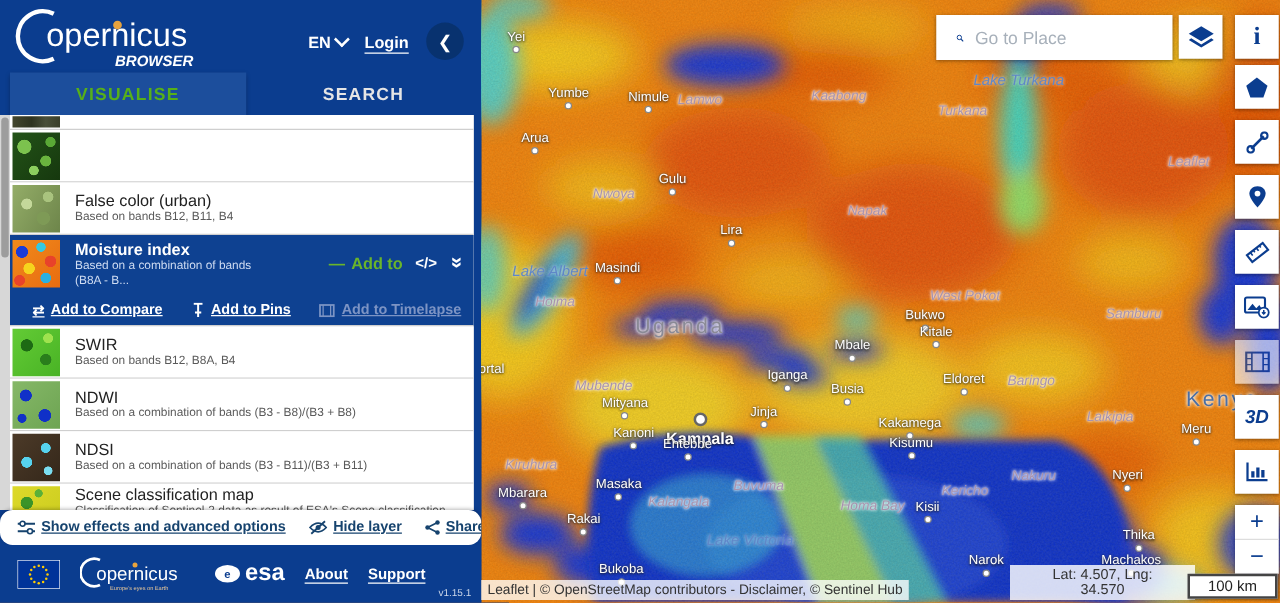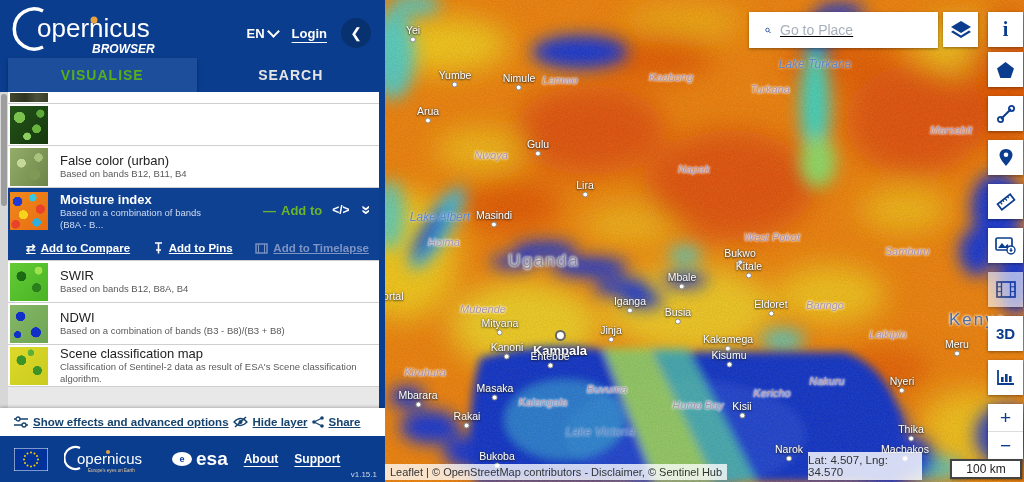--- a/index.html
+++ b/index.html
@@ -47,21 +47,21 @@
   
   .t-part{background:linear-gradient(90deg,#43472e,#2e3320 40%,#4a503a 70%,#3a3f2a);}
   .t-ndvi{background:radial-gradient(circle at 25% 30%,#7cc24e 0 14%,transparent 15%),radial-gradient(circle at 70% 60%,#6ab43e 0 12%,transparent 13%),radial-gradient(circle at 45% 80%,#8ccf5e 0 10%,transparent 11%),radial-gradient(circle at 80% 20%,#5aa836 0 9%,transparent 10%),linear-gradient(135deg,#235318,#16380e);}
   .t-urban{background:radial-gradient(circle at 30% 40%,#c4d89a 0 12%,transparent 13%),radial-gradient(circle at 65% 70%,#7e9a56 0 14%,transparent 15%),radial-gradient(circle at 75% 25%,#a9c37e 0 10%,transparent 11%),linear-gradient(120deg,#94ad68,#6d854a);}
   .t-moist{background:radial-gradient(circle at 20% 25%,#1a3bd8 0 11%,transparent 12%),radial-gradient(circle at 60% 15%,#35c8e0 0 9%,transparent 10%),radial-gradient(circle at 80% 45%,#e8432a 0 12%,transparent 13%),radial-gradient(circle at 35% 60%,#f6d41d 0 13%,transparent 14%),radial-gradient(circle at 70% 80%,#2bb0e0 0 10%,transparent 11%),radial-gradient(circle at 15% 85%,#e8432a 0 9%,transparent 10%),linear-gradient(135deg,#f08a1c,#e86c10);}
   .t-swir{background:radial-gradient(circle at 30% 35%,#1d6a14 0 13%,transparent 14%),radial-gradient(circle at 70% 65%,#2a7e1c 0 12%,transparent 13%),radial-gradient(circle at 75% 20%,#9fe24e 0 9%,transparent 10%),linear-gradient(135deg,#63cb35,#49b325);}
   .t-ndwi{background:radial-gradient(circle at 28% 30%,#1030c8 0 12%,transparent 13%),radial-gradient(circle at 68% 72%,#1030c8 0 13%,transparent 14%),radial-gradient(circle at 20% 78%,#1030c8 0 8%,transparent 9%),linear-gradient(135deg,#86b868,#6da452);}
   .t-ndsi{background:radial-gradient(circle at 30% 60%,#56d2ee 0 12%,transparent 13%),radial-gradient(circle at 70% 30%,#56d2ee 0 10%,transparent 11%),radial-gradient(circle at 75% 78%,#7adef2 0 8%,transparent 9%),linear-gradient(135deg,#4c3a28,#34271a);}
   .t-scene{background:radial-gradient(circle at 30% 35%,#3a9428 0 13%,transparent 14%),radial-gradient(circle at 72% 62%,#3a9428 0 12%,transparent 13%),radial-gradient(circle at 55% 15%,#5ab038 0 8%,transparent 9%),linear-gradient(135deg,#ddd92a,#c9cb1e);}
 
-  .options-bar{position:absolute;left:0;top:408px;width:385px;height:28px;background:#fff;box-shadow:0 -1px 3px rgba(0,0,0,.25);display:flex;align-items:center;gap:4px;padding:0 14px;box-sizing:border-box;font-size:11.5px;color:#16436e;}
+  .options-bar{position:absolute;left:0;top:408px;width:385px;height:28px;background:#fff;box-shadow:0 -1px 3px rgba(0,0,0,.25);display:flex;align-items:center;gap:18px;padding:0 14px;box-sizing:border-box;font-size:11.5px;color:#16436e;border-radius:10px;}
   .options-bar .opt{display:flex;align-items:center;gap:5px;text-decoration:underline;font-weight:bold;cursor:pointer;white-space:nowrap;}
 
   .panel-footer{position:absolute;left:0;top:436px;width:385px;height:46px;background:#0b3d8f;display:flex;align-items:center;color:#fff;}
   .euflag{margin-left:14px;}
   .cop-foot{margin-left:16px;display:flex;flex-direction:column;align-items:center;}
   .esa{margin-left:16px;display:flex;align-items:center;gap:4px;font-weight:bold;font-size:19px;}
   .esa-disc{width:20px;height:14px;background:#fff;border-radius:50%;display:flex;align-items:center;justify-content:center;color:#0b3d8f;font-size:9px;font-weight:bold;}
   .flink{margin-left:16px;font-size:12px;font-weight:bold;text-decoration:underline;text-underline-offset:3px;cursor:pointer;}
   .version{position:absolute;right:8px;bottom:3px;font-size:8px;color:#cdd8ea;}
 
@@ -72,33 +72,33 @@
   .lbl{position:absolute;transform:translate(-50%,-50%);white-space:nowrap;}
   .lbl.city{font-size:10.5px;color:#fff;text-shadow:0 0 2px #444,0 1px 2px rgba(0,0,0,.7);text-align:center;}
   .lbl.city::after{content:"";display:block;width:4px;height:4px;border-radius:50%;background:#fff;border:1px solid #888;margin:1px auto 0;}
   .lbl.capital{font-size:13px;color:#fff;font-weight:bold;text-shadow:0 0 2px #333,0 1px 2px rgba(0,0,0,.8);text-align:center;}
   .lbl.capital::before{content:"";display:block;width:7px;height:7px;border-radius:50%;background:#fff;border:2px solid #666;margin:0 auto 2px;}
   .lbl.region{font-size:11px;font-style:italic;color:#a893ae;text-shadow:0 0 3px #fff,0 0 2px #fff;}
   .lbl.lake{font-size:12px;font-style:italic;color:#5f87c8;text-shadow:0 0 3px rgba(255,255,255,.8);}
   .lbl.country{font-size:17px;color:#8a8a96;letter-spacing:2px;text-shadow:0 0 3px #fff,0 0 3px #fff;}
   .lbl.country.kenya{color:#4a6fa5;}
 
-  .goto{position:absolute;left:364px;top:12px;width:189px;height:36px;background:#fff;box-shadow:0 1px 3px rgba(0,0,0,.4);display:flex;align-items:center;padding:0 16px;box-sizing:border-box;gap:7px;text-decoration:underline;}
+  .goto{position:absolute;left:364px;top:12px;width:189px;height:36px;background:#fff;box-shadow:0 1px 3px rgba(0,0,0,.4);display:flex;align-items:center;padding:0 16px;box-sizing:border-box;gap:7px;}
   .goto input{border:none;outline:none;font-size:14px;color:#444;width:140px;font-family:"Liberation Sans",sans-serif;}
   .goto input::placeholder{color:#a7b0ba;}
   .mbtn{position:absolute;width:35px;height:35px;background:#fff;box-shadow:0 1px 3px rgba(0,0,0,.4);display:flex;align-items:center;justify-content:center;color:#0b3d8f;cursor:pointer;}
   .mbtn.dim{opacity:.6;}
-  .mbtn .txt{font-weight:bold;font-size:15px;}
+  .mbtn .txt{font-weight:bold;font-size:15px;font-style:italic;}
   .infoi{font-family:"Liberation Serif",serif;font-weight:bold;font-size:20px;}
   .zoombox{position:absolute;left:603px;top:404px;width:35px;height:55px;background:#fff;box-shadow:0 1px 3px rgba(0,0,0,.4);display:flex;flex-direction:column;}
   .zoombox div{flex:1;display:flex;align-items:center;justify-content:center;font-size:19px;color:#0b3d8f;cursor:pointer;}
   .zoombox div:first-child{border-bottom:1px solid #ddd;}
 
   .attrib{position:absolute;left:0;bottom:2px;background:rgba(255,255,255,.78);font-size:11px;color:#333;padding:2px 5px;}
-  .coords{position:absolute;left:423px;bottom:2px;width:114px;background:rgba(255,255,255,.82);font-size:11.5px;color:#333;text-align:left;padding:2px 0;cursor:pointer;}
+  .coords{position:absolute;left:423px;bottom:2px;width:114px;background:rgba(255,255,255,.82);font-size:11.5px;color:#333;text-align:center;padding:2px 17px;cursor:pointer;}
   .scalebar{position:absolute;left:565px;bottom:3px;width:72px;background:#fff;border:2px solid #444;box-shadow:1px 1px 2px rgba(0,0,0,.4);font-size:12px;color:#222;text-align:center;padding:1px 0;box-sizing:border-box;}
 </style>
 </head>
 <body>
 
 <div class="app">
 
   <div class="panel">
     <div class="hdr">
       <div class="logo">
@@ -195,20 +195,27 @@
       </div>
 
       <div class="row">
         <div class="thumb t-ndwi"></div>
         <div>
             <div class="rtitle">NDWI</div>
         <div class="rdesc">Based on a combination of bands (B3 - B8)/(B3 + B8)</div>
           </div>
       </div>
 
+      <div class="row">
+        <div class="thumb t-ndsi"></div>
+        <div>
+            <div class="rtitle">NDSI</div>
+        <div class="rdesc">Based on a combination of bands (B3 - B11)/(B3 + B11)</div>
+          </div>
+      </div>
 
       <div class="row">
         <div class="thumb t-scene"></div>
         <div>
             <div class="rtitle">Scene classification map</div>
         <div class="rdesc">Classification of Sentinel-2 data as result of ESA's Scene classification algorithm.</div>
           </div>
       </div>
     </div>
 
@@ -394,21 +401,21 @@
         <span class="lbl city" style="left: 357px; top: 409px;">Kisii</span>
         <span class="lbl city" style="left: 517px; top: 384px;">Nyeri</span>
         <span class="lbl city" style="left: 526px; top: 432px;">Thika</span>
         <span class="lbl city" style="left: 572px; top: 347px;">Meru</span>
         <span class="lbl city" style="left: 404px; top: 452px;">Narok</span>
         <span class="lbl city" style="left: 520px; top: 452px;">Machakos</span>
         <span class="lbl city" style="left: -6px; top: 299px;">Fort Portal</span>
         <span class="lbl region" style="left: 175px; top: 80px;">Lamwo</span>
         <span class="lbl region" style="left: 286px; top: 77px;">Kaabong</span>
         <span class="lbl region" style="left: 385px; top: 89px;">Turkana</span>
-        <span class="lbl region" style="left: 566px; top: 130px;">Marsabit</span>
+        <span class="lbl region" style="left: 566px; top: 130px;">Leaflet</span>
         <span class="lbl region" style="left: 106px; top: 155px;">Nwoya</span>
         <span class="lbl region" style="left: 309px; top: 169px;">Napak</span>
         <span class="lbl region" style="left: 59px; top: 242px;">Hoima</span>
         <span class="lbl region" style="left: 387px; top: 237px;">West Pokot</span>
         <span class="lbl region" style="left: 522px; top: 251px;">Samburu</span>
         <span class="lbl region" style="left: 98px; top: 309px;">Mubende</span>
         <span class="lbl region" style="left: 440px; top: 305px;">Baringo</span>
         <span class="lbl region" style="left: 503px; top: 334px;">Laikipia</span>
         <span class="lbl region" style="left: 40px; top: 372px;">Kiruhura</span>
         <span class="lbl region" style="left: 222px; top: 389px;">Buvuma</span>

